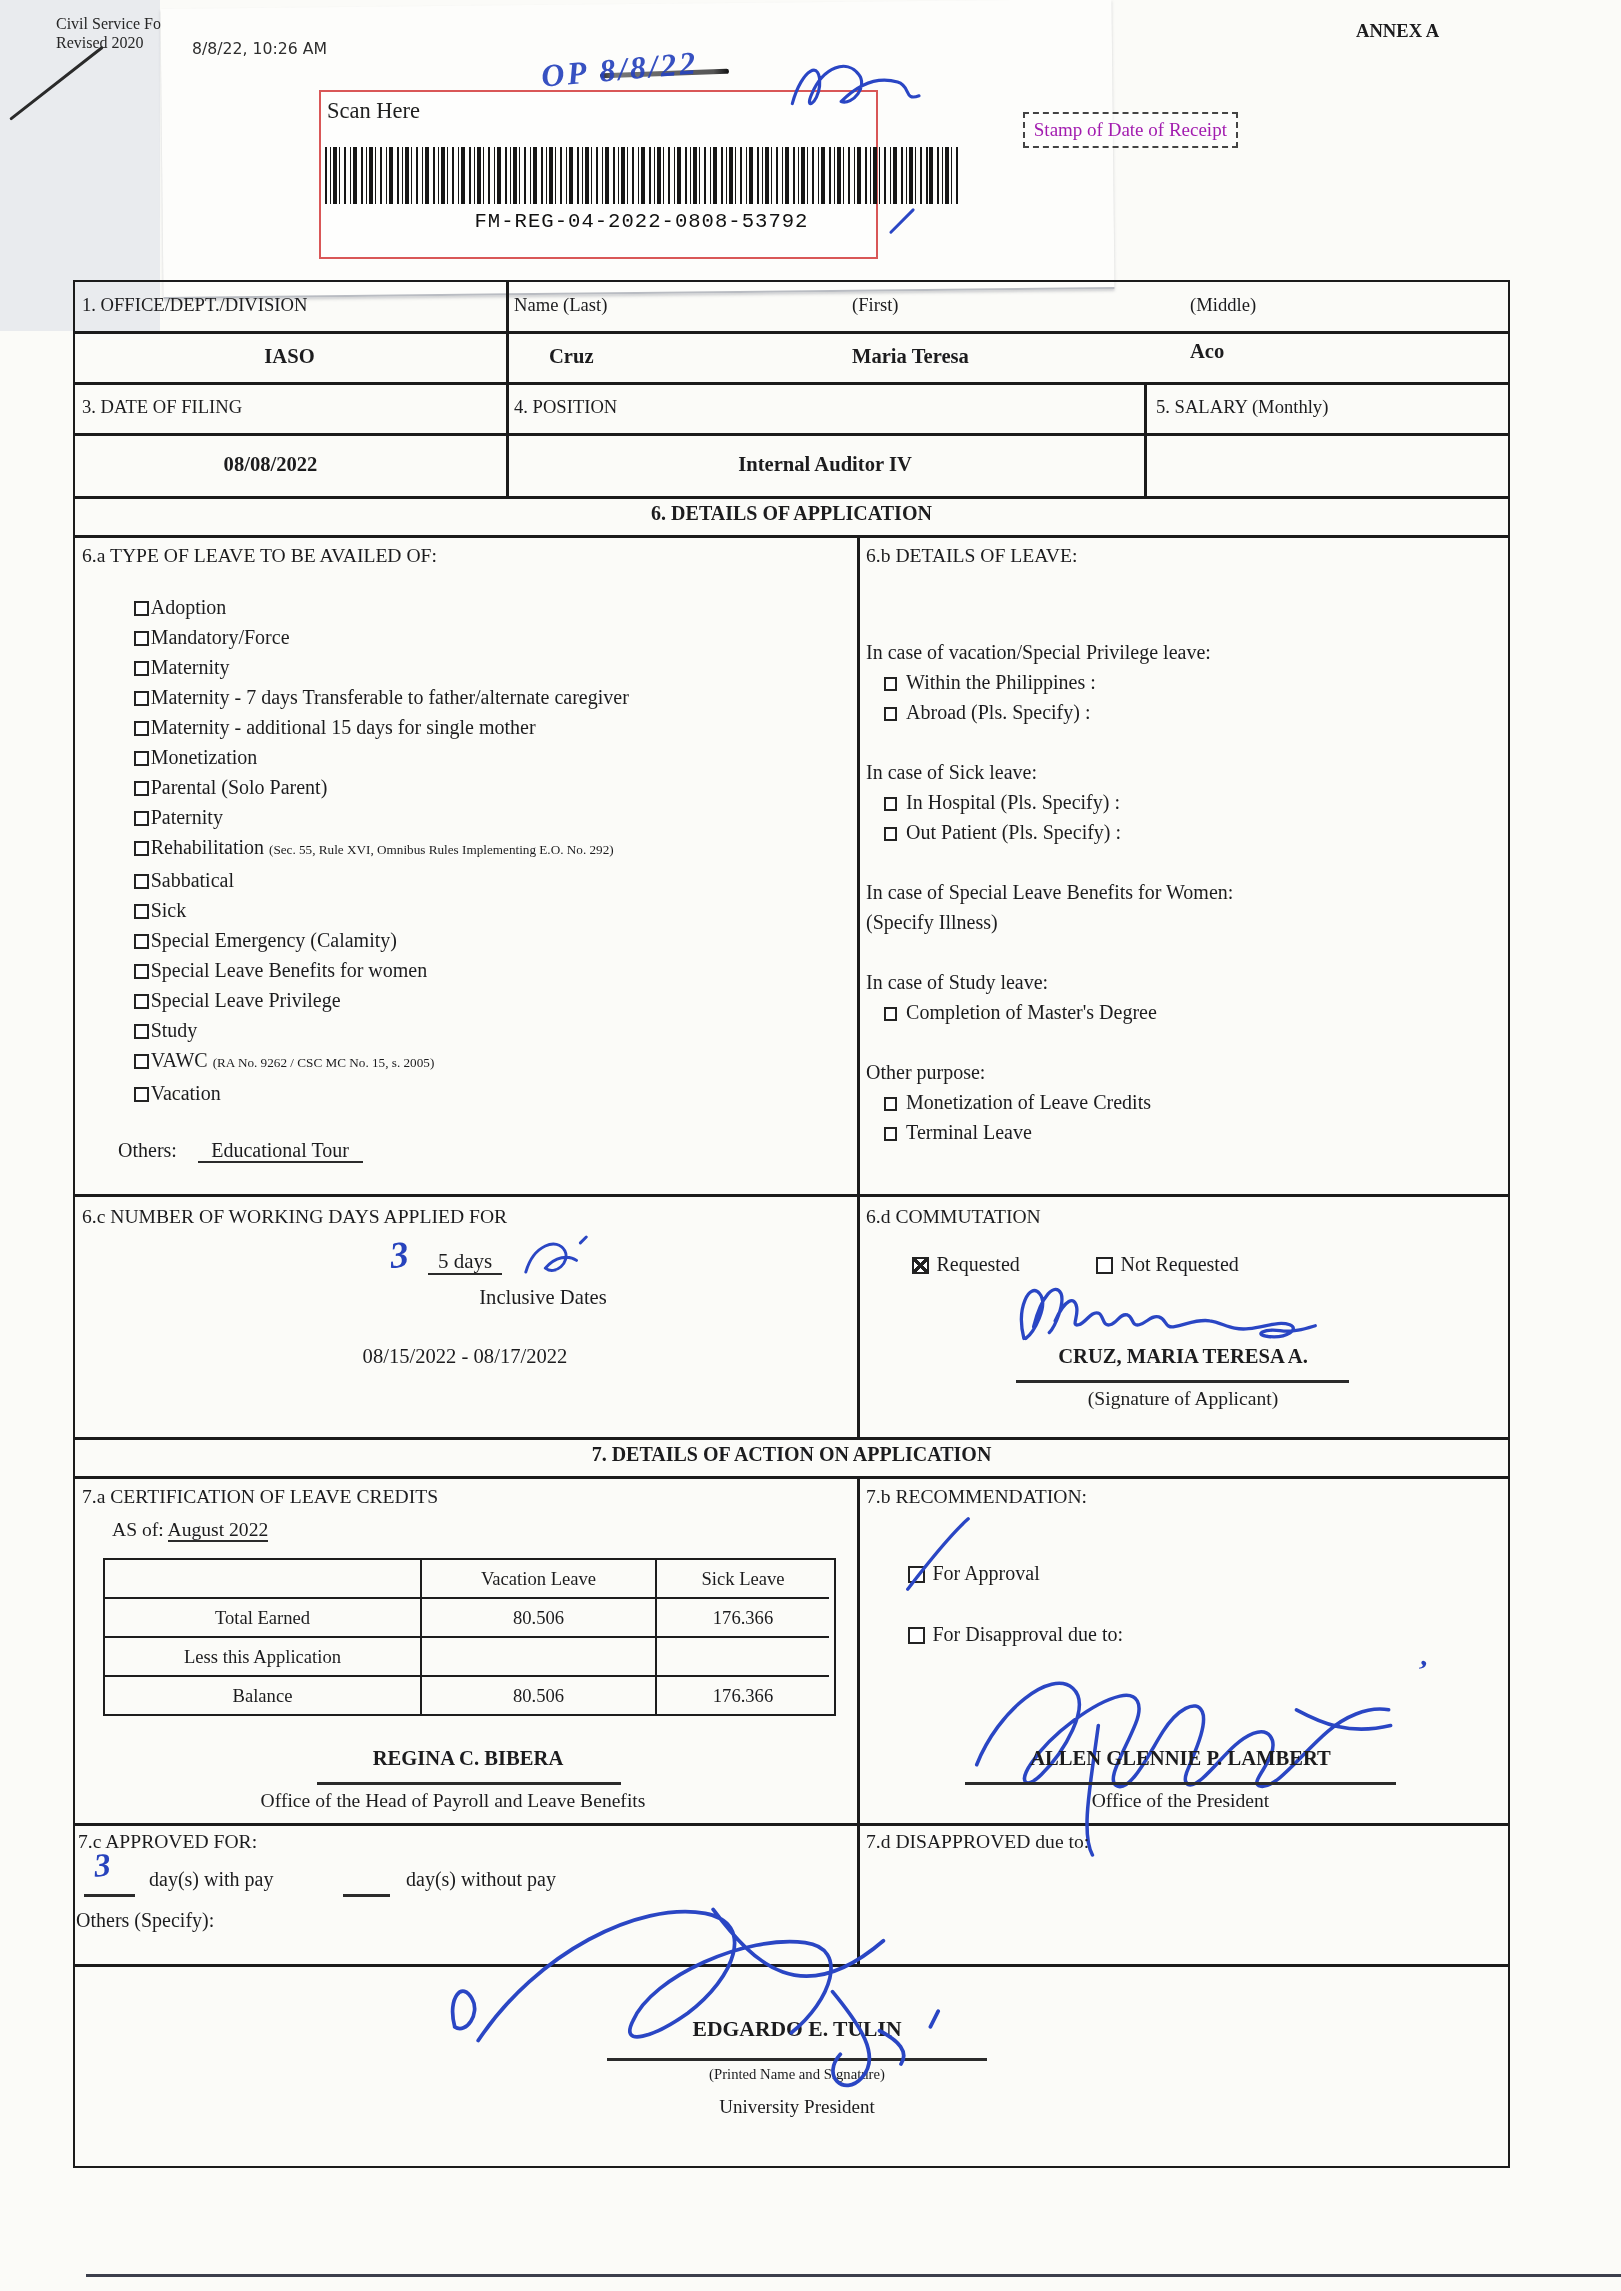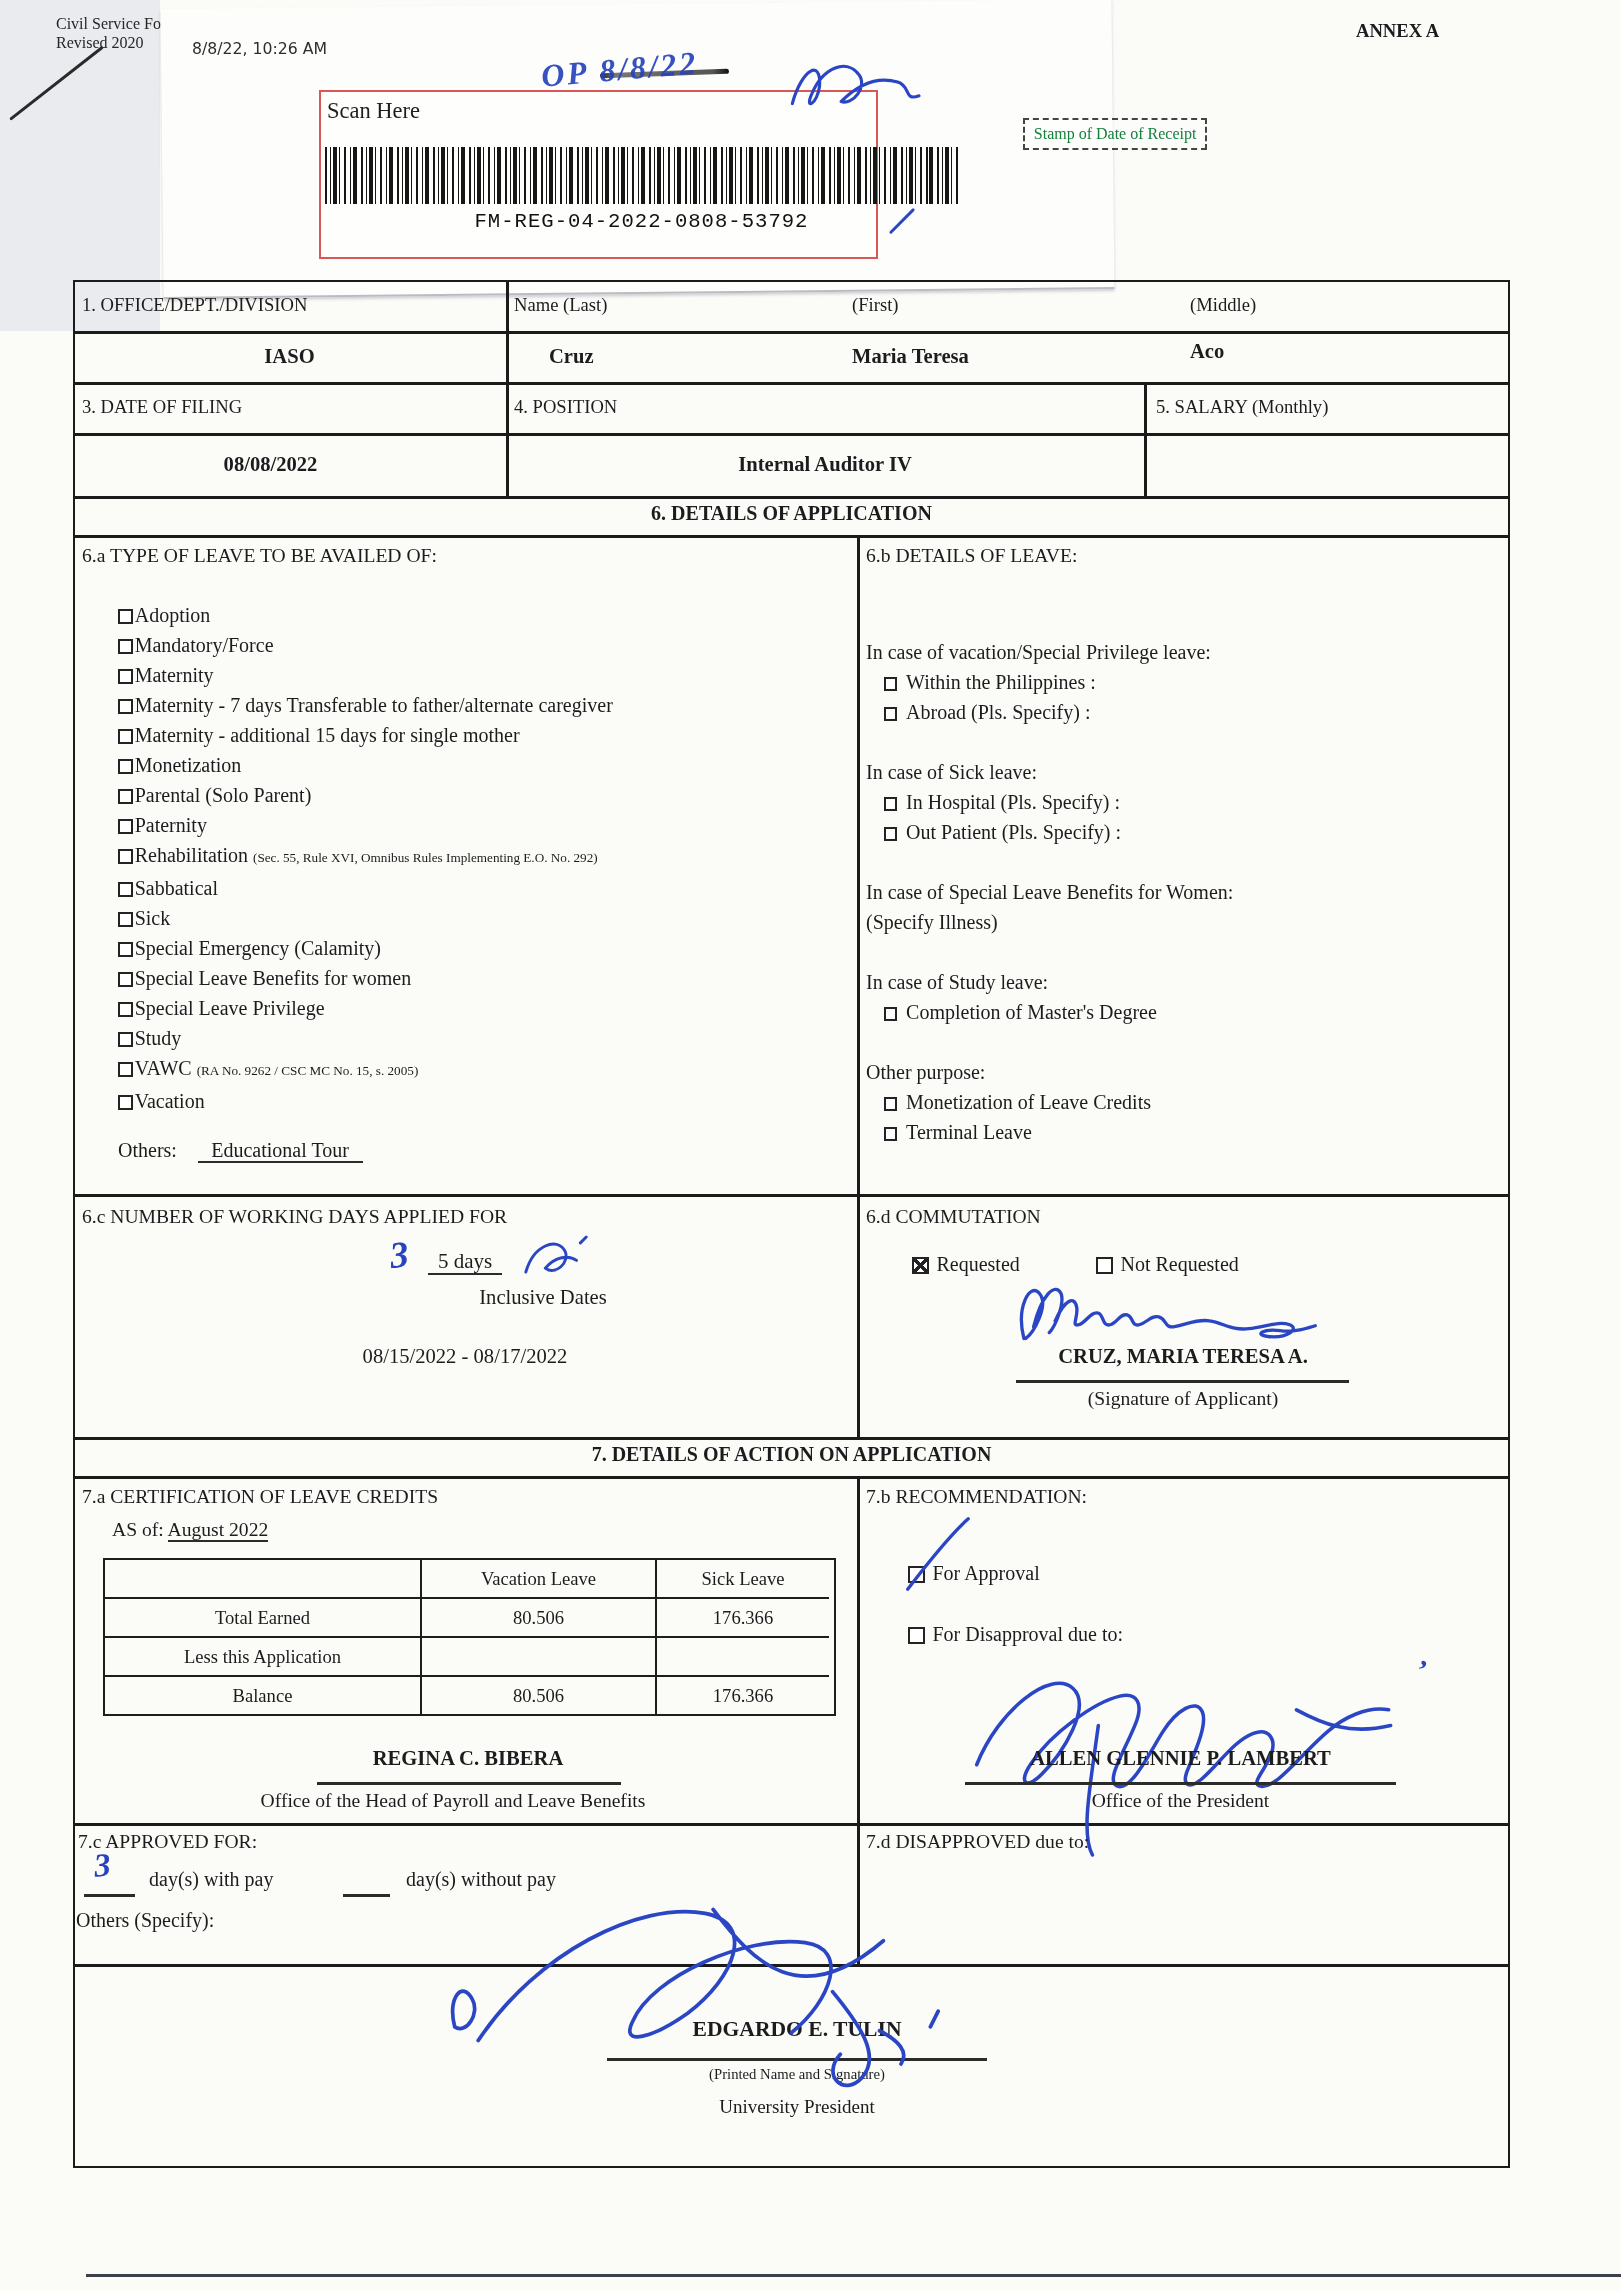--- a/index.html
+++ b/index.html
@@ -15,39 +15,39 @@
         border-bottom:2.9px solid #b9bcc2;box-shadow:0 2px 2.9px rgba(80,85,100,.25);}
   .timestamp{left:192px;top:39px;font-family:"DejaVu Sans",sans-serif;font-size:15.7px;color:#2e2e2e;}
   .staple{left:600px;top:71px;width:129px;height:4.9px;background:linear-gradient(90deg,#222,#777 12%,#555 88%,#111);border-radius:2.9px;transform:rotate(-2deg);}
   .scanbox{left:319px;top:90px;width:555px;height:165px;border:2.5px solid #d95757;background:rgba(255,255,255,.55);}
   .scanhere{left:327px;top:98px;font-size:22.5px;color:#1f1f1f;}
   .hand-note{left:541px;top:51px;font-size:32px;font-style:italic;letter-spacing:2.9px;color:#2d4cc4;transform:rotate(-5deg);font-weight:bold;opacity:.92;}
   .barcode{left:325px;top:147px;width:633px;height:57px;
     background-image:repeating-linear-gradient(90deg,#161616 0 2px,transparent 2px 4.9px,#161616 4.9px 5.9px,transparent 5.9px 7.8px,#161616 7.8px 11.8px,transparent 11.8px 13.7px,#161616 13.7px 14.7px,transparent 14.7px 18.6px,#161616 18.6px 20.6px,transparent 20.6px 25.5px,#161616 25.5px 26.5px,transparent 26.5px 28px,#161616 28px 32px,transparent 32px 36px);}
   .barcode-text{left:325px;top:210px;width:633px;text-align:center;font-family:"Liberation Mono",monospace;font-size:20.6px;letter-spacing:1px;color:#111;}
   .annex{left:1356px;top:19.6px;font-size:18.6px;font-weight:bold;}
-  .stampbox{left:1023px;top:118px;border:2px dashed #444;padding:4.9px 8.8px;font-size:16px;color:#15803d;background:rgba(255,255,255,.4);}
+  .stampbox{left:1023px;top:112px;border:2px dashed #444;padding:4.9px 8.8px;font-size:19px;color:#a21caf;background:rgba(255,255,255,.4);}
   
   .tframe{left:73px;top:280px;width:1437px;height:1888px;border:2.5px solid #1b1b1b;box-sizing:border-box;}
   .hline{background:#1b1b1b;height:2.5px;left:73px;width:1437px;}
   .vline{background:#1b1b1b;width:2.5px;}
   
   .lbl{font-size:18.6px;}
   .val{font-size:20.6px;font-weight:bold;}
   .ctr{text-align:center;}
   .sec-h{font-size:20px;font-weight:bold;}
   .cell-t{font-size:19.6px;}
   .body-t{font-size:20px;}
   .small-t{font-size:13.2px;}
   
   .cb{display:inline-block;width:14.7px;height:14.7px;border:2px solid #232323;box-sizing:border-box;vertical-align:-2px;margin-right:2px;background:#fff;}
   .cb2{width:13.7px;height:13.7px;margin-right:8.8px;}
   .cb3{width:16.7px;height:16.7px;vertical-align:-2.9px;margin-right:7.8px;}
   .cb-x{background-image:linear-gradient(45deg,transparent 42%,#222 42% 58%,transparent 58%),linear-gradient(-45deg,transparent 42%,#222 42% 58%,transparent 58%);}
-  .leave-list{left:118px;top:592px;font-size:20px;line-height:30px;width:725px;margin-top:8px;}
+  .leave-list{left:134px;top:592px;font-size:20px;line-height:30px;width:725px;}
   .b-col{left:866px;top:627px;font-size:20px;line-height:30px;width:627px;}
   .b-block{margin-top:30px;}
   .b-block:first-child{margin-top:9.8px;}
   .b-opt{padding-left:17.6px;}
   .uline{border-bottom:2px solid #2b2b2b;}
   .sigline{background:#2b2b2b;height:2.5px;}
   .ink{color:#2743bd;}
   svg.ink-sig{position:absolute;pointer-events:none;}
   svg.ink-sig path{fill:none;stroke:#2a46c4;stroke-linecap:round;stroke-linejoin:round;}
   

